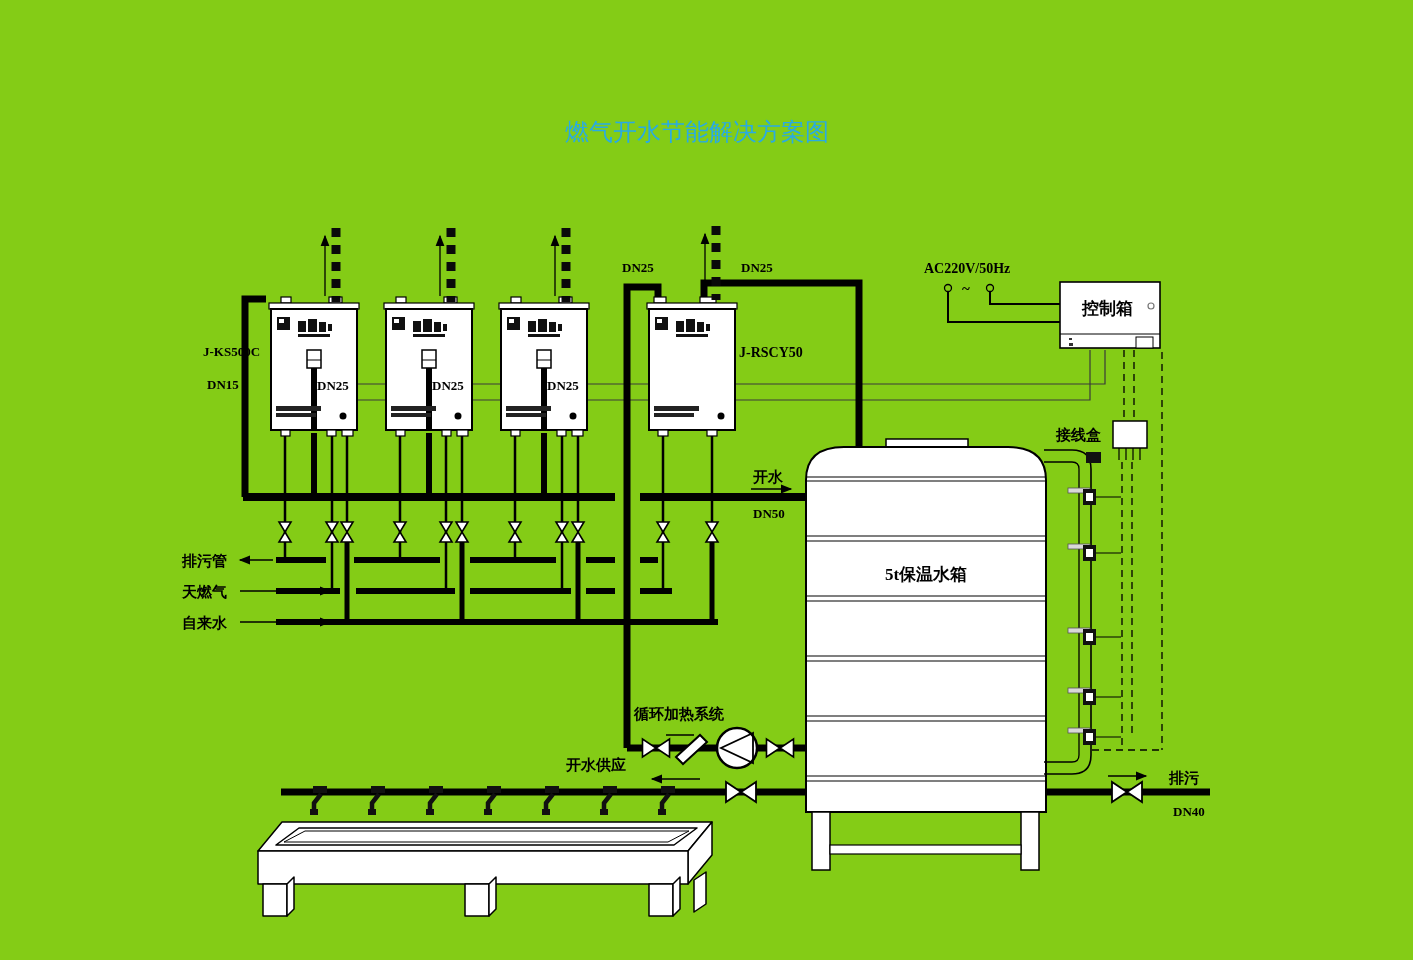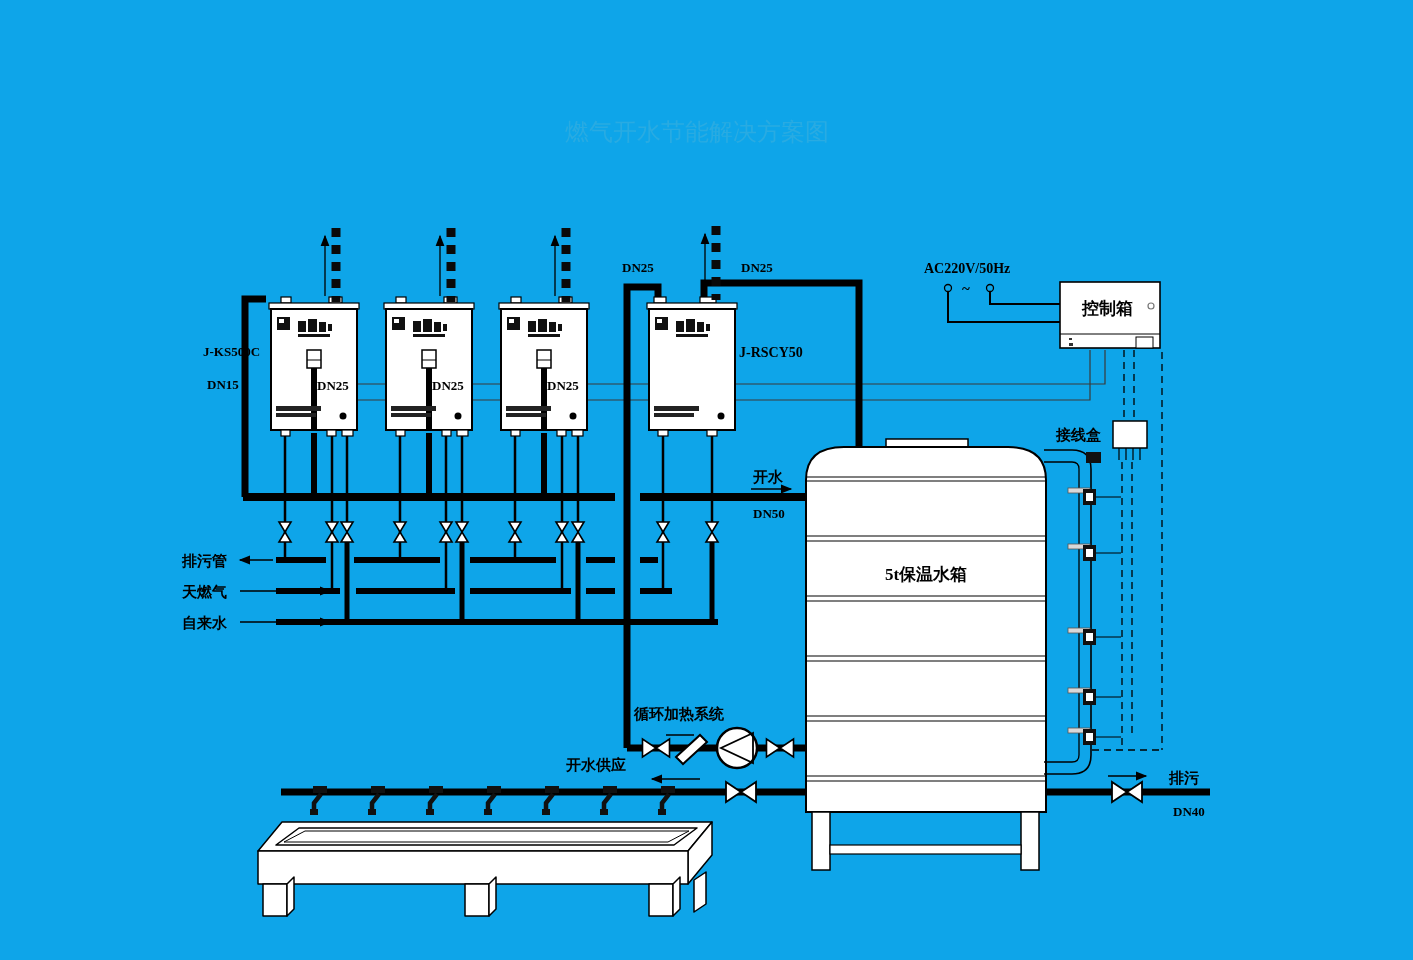--- a/index.html
+++ b/index.html
@@ -1,16 +1,16 @@
 <!DOCTYPE html>
 <html><head>
 <meta charset="utf-8">
 <style>
   html,body{margin:0;padding:0;background:#ffffff;}
-  .stage{position:relative;width:1413px;height:960px;background:#0ea5e9;overflow:hidden;}
+  .stage{position:relative;width:1413px;height:960px;background:#84cc16;overflow:hidden;}
   svg{position:absolute;left:0;top:0;}
   .t13{font:bold 13px "Liberation Serif", serif;fill:#000;}
   .t14{font:bold 14px "Liberation Serif", serif;fill:#000;}
   .t15{font:bold 15px "Liberation Serif", serif;fill:#000;}
   .t17{font:bold 17px "Liberation Serif", serif;fill:#000;}
   .ttl{font:24px "Liberation Sans", sans-serif;}
   .pipe{stroke:#000;fill:none;}
   .thin{stroke:#000;stroke-width:1.3;fill:none;}
   .wire{stroke:#3a3a3a;stroke-width:1.2;fill:none;}
   .dash{stroke:#000;stroke-width:1.3;stroke-dasharray:7 5;fill:none;}

